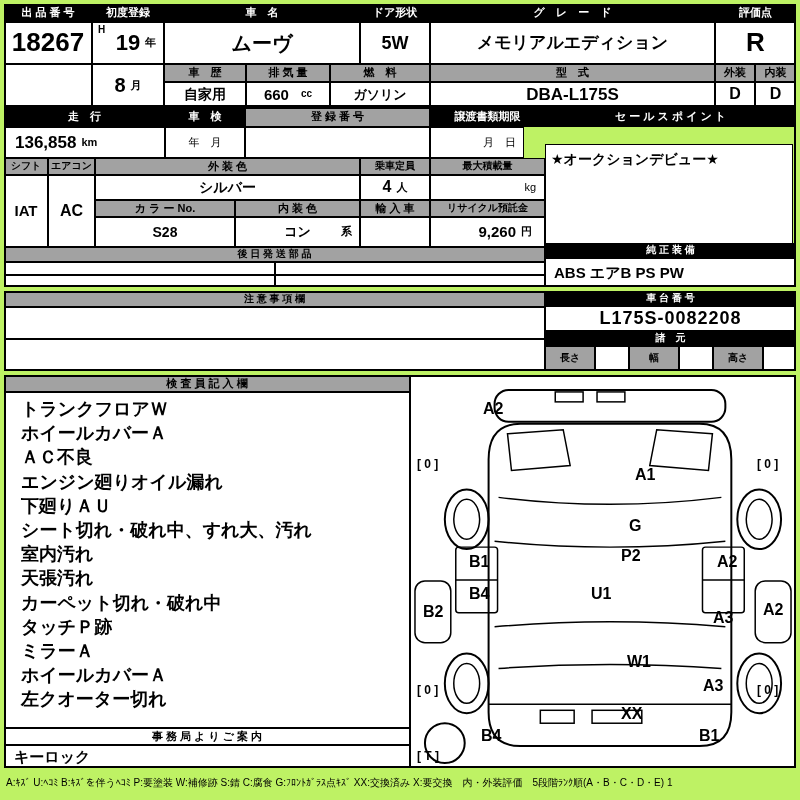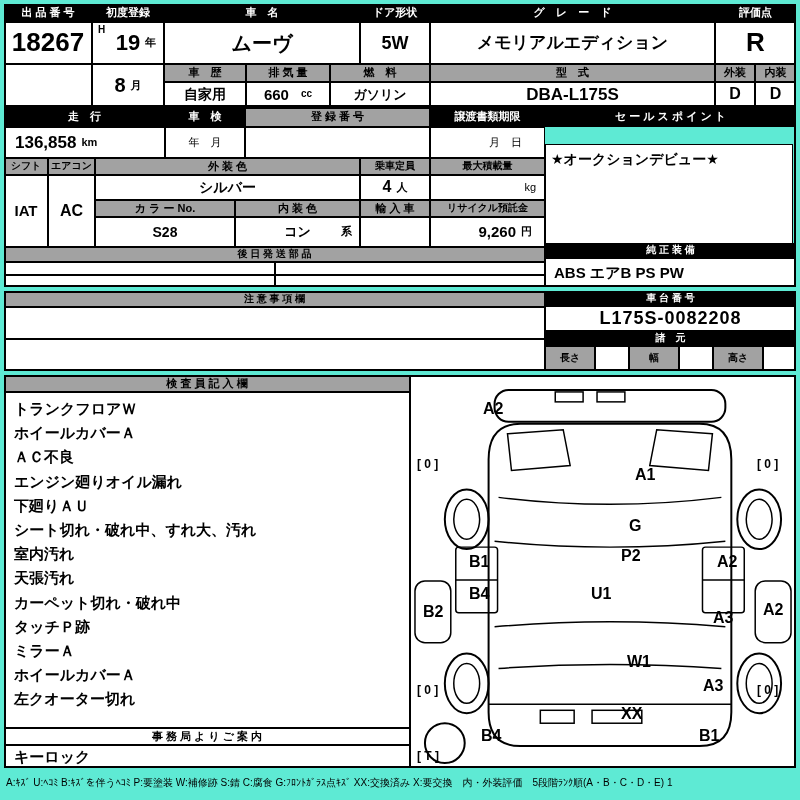--- a/index.html
+++ b/index.html
@@ -1,37 +1,37 @@
 <!DOCTYPE html>
 <html><head>
 <meta charset="utf-8">
 <style>
 *{margin:0;padding:0;box-sizing:border-box}
 html,body{width:800px;height:800px}
 body{background:#fff;color:#000;font-family:"Liberation Sans","DejaVu Sans",sans-serif}
-#sheet{position:relative;width:800px;height:800px;background:#5eead4;overflow:hidden}
+#sheet{position:relative;width:800px;height:800px;background:#bef264;overflow:hidden}
 .cell{position:absolute;border:1px solid #000;background:#fff;display:flex;align-items:center;justify-content:center;overflow:hidden;line-height:1.05;white-space:nowrap}
 .hb{background:#000;color:#fff;font-size:11px;font-weight:bold}
 .hg{background:#a2a2a2;color:#000;font-size:11px;font-weight:bold}
 .hw{background:#fff;color:#000;font-size:11px;font-weight:bold}
 .v{font-weight:bold}
 .vs{font-size:11px}
 .left{justify-content:flex-start}
 .right{justify-content:flex-end}
 .topalign{align-items:flex-start}
 .f10{font-size:10px}.f11{font-size:11px}.f13{font-size:13px}.f14{font-size:14px}.f15{font-size:15px}.f16{font-size:16px}.f17{font-size:17px}.f18{font-size:18px}.f20{font-size:20px}.f22{font-size:22px}.f26{font-size:26px}
 .ls1{letter-spacing:1px}
 .unit{font-size:11px;font-weight:bold;margin-left:5px}
 .unit-s{font-size:10px;font-weight:bold;margin-left:12px}
 .era{position:absolute;top:2px;left:5px;font-size:10px;font-weight:bold}
 .sfx{position:absolute;right:7px;top:50%;transform:translateY(-50%);font-size:11px;font-weight:bold}
 .sec{position:absolute;border:2px solid #000;pointer-events:none;background:transparent}
 .list{position:absolute;border:1px solid #000;background:#fff;text-align:left}
 #inspector-list{padding-top:4px}
-.ins-item{font-size:15px;font-weight:bold;line-height:24.2px;padding-left:9px;white-space:nowrap}
+.ins-item{font-size:18px;font-weight:bold;line-height:24.2px;padding-left:16px;white-space:nowrap}
 .office-item{font-size:15px;font-weight:bold;line-height:22px;padding-left:9px;white-space:nowrap}
 #diagram{position:absolute;border:1px solid #000;background:#fff}
 #diagram svg{position:absolute;left:0;top:0;display:block}
 .dlabel{position:absolute;font-weight:bold;white-space:nowrap;line-height:1}
 .dlabel.code{font-size:16px}
 .dlabel.mark{font-size:12px}
 #legend{position:absolute;left:6px;top:776px;width:790px;font-size:10px;white-space:nowrap}
 </style>
 </head>
 <body>
@@ -91,21 +91,21 @@
     <span class="unit">km</span>
   </div>
 
   <div class="cell hb" style="left:165px;top:107px;width:80px;height:20px">車　検</div>
   <div class="cell vs" style="left:165px;top:127px;width:80px;height:31px">年　月</div>
 
   <div class="cell hg" style="left:245px;top:107px;width:185px;height:20px">登 録 番 号</div>
   <div class="cell" style="left:245px;top:127px;width:185px;height:31px"></div>
 
   <div class="cell hb" style="left:430px;top:107px;width:115px;height:20px">譲渡書類期限</div>
-  <div class="cell vs right" style="left:430px;top:127px;width:115px;height:31px;padding-right:22px">月　日</div>
+  <div class="cell vs right" style="left:430px;top:127px;width:94px;height:31px;padding-right:7px">月　日</div>
 
   <div class="cell hb" style="left:545px;top:107px;width:251px;height:20px">セ ー ル ス ポ イ ン ト</div>
   <div class="cell v f14 topalign left" style="left:545px;top:144px;width:248px;height:116px;padding:7px 5px">★オークションデビュー★</div>
 
   <div class="cell hg f10" style="left:4px;top:158px;width:44px;height:17px">シフト</div>
   <div class="cell v f15" style="left:4px;top:175px;width:44px;height:72px">IAT</div>
   <div class="cell hg f10" style="left:48px;top:158px;width:47px;height:17px">エアコン</div>
   <div class="cell v f16" style="left:48px;top:175px;width:47px;height:72px">AC</div>
 
   <div class="cell hg" style="left:95px;top:158px;width:265px;height:17px">外 装 色</div>

